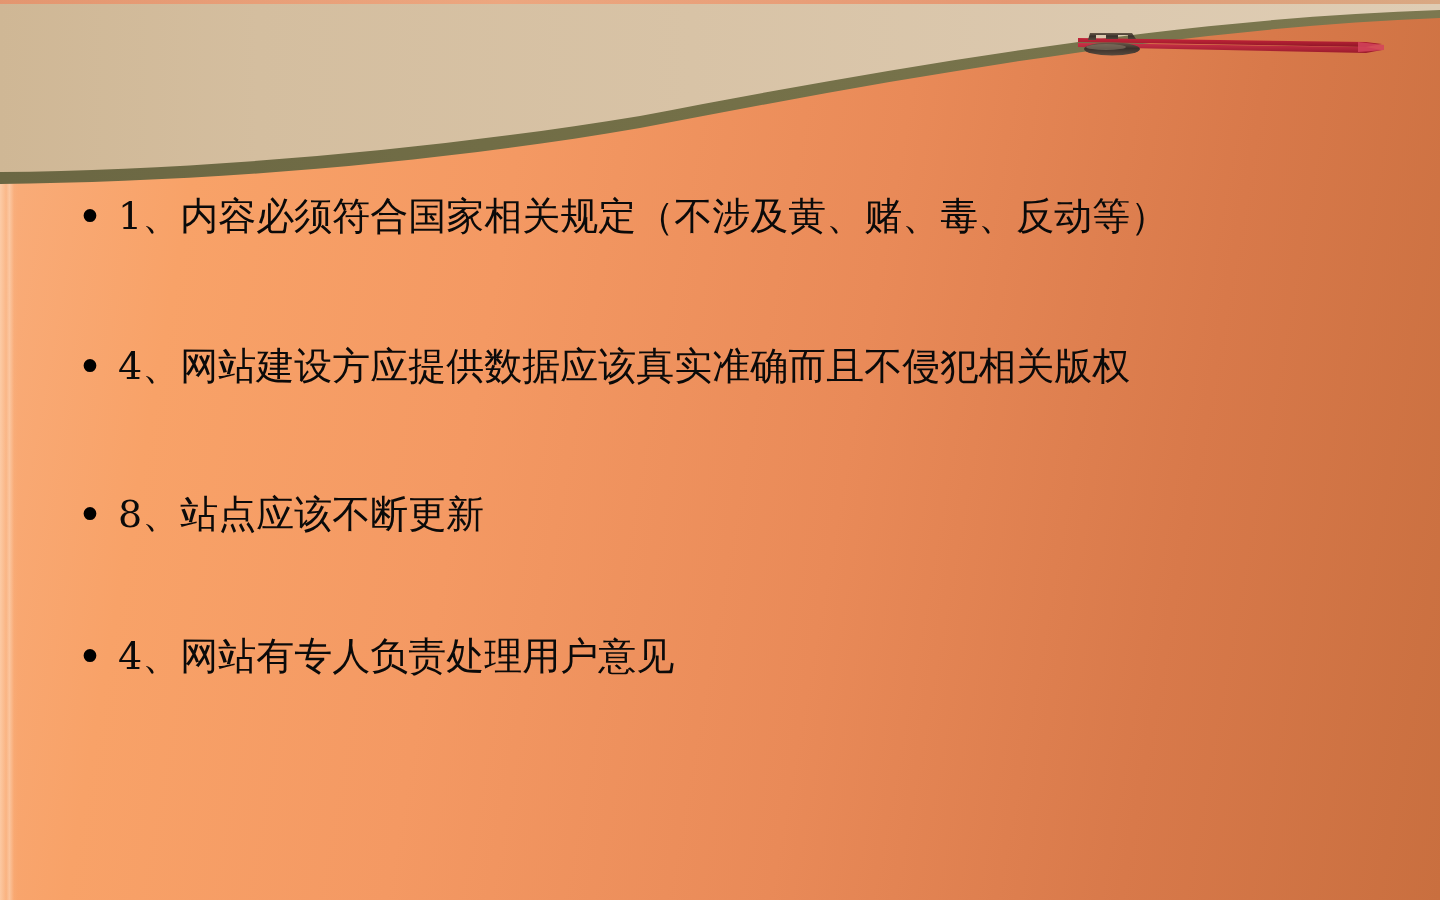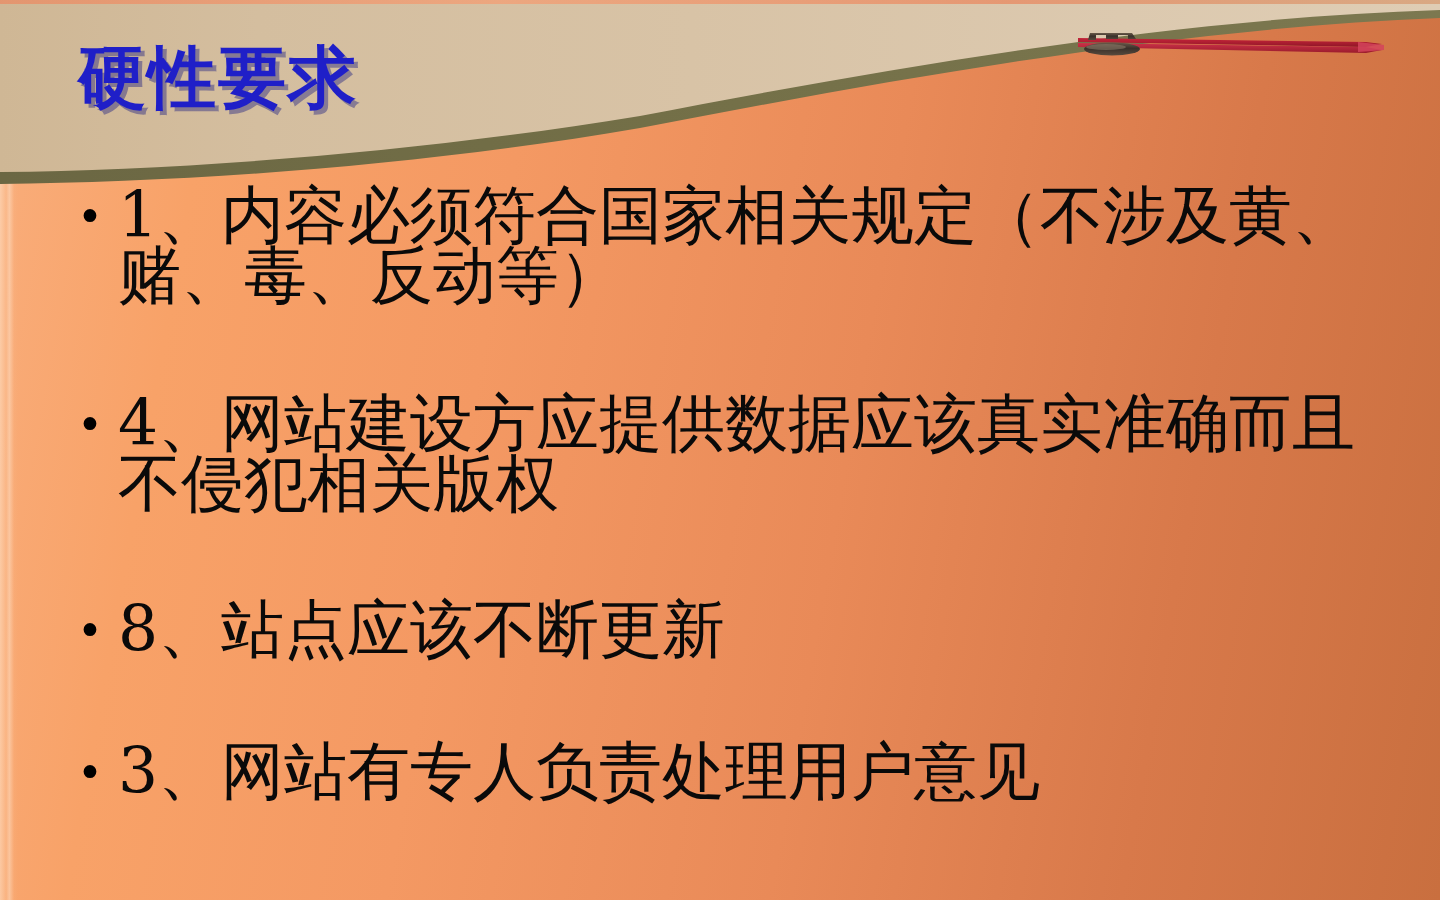--- a/index.html
+++ b/index.html
@@ -98,21 +98,21 @@
   .bullet-mark {
     flex: 0 0 auto;
     width: 56px;
     text-align: center;
     font-size: 44px;
     line-height: 62px;
     color: #000000;
   }
   .bullet-text {
     flex: 1 1 auto;
-    font-size: 63px;
+    font-size: 38px;
     line-height: 60px;
     color: #0a0a0a;
     font-family: "DejaVu Serif", "Liberation Serif", serif;
     letter-spacing: 0px;
     word-break: break-word;
   }
   .b1 { margin-top: 0px; }
   .b2 { margin-top: 88px; }
   .b3 { margin-top: 86px; }
   .b4 { margin-top: 80px; }
@@ -179,39 +179,38 @@
 
     <path d="M12,21 L300,25 L316,28 L300,31 L12,25 Z" fill="url(#stickGrad2)"></path>
 
     <path d="M292,20 L318,23 L318,28 L292,30 Z" fill="#D4445C" opacity="0.85"></path>
 
     <path d="M24,11 L66,11 L70,17 L62,17 L62,13 L52,13 L52,17 L40,17 L40,13 L30,13 L30,18 L22,18 Z" fill="url(#restGrad)"></path>
     <ellipse cx="46" cy="27" rx="28" ry="6.5" fill="url(#restGrad)"></ellipse>
     <ellipse cx="40" cy="25" rx="20" ry="3" fill="#8A7A68" opacity="0.6"></ellipse>
   </svg>
 
-  <div class="title">硬性要求</div>
 
   <div class="bullets">
 
     <div class="bullet-row b1">
       <span class="bullet-mark">•</span>
       <span class="bullet-text">1、内容必须符合国家相关规定（不涉及黄、赌、毒、反动等）</span>
     </div>
 
     <div class="bullet-row b2">
       <span class="bullet-mark">•</span>
       <span class="bullet-text">4、网站建设方应提供数据应该真实准确而且不侵犯相关版权</span>
     </div>
 
     <div class="bullet-row b3">
       <span class="bullet-mark">•</span>
       <span class="bullet-text">8、站点应该不断更新</span>
     </div>
 
     <div class="bullet-row b4">
       <span class="bullet-mark">•</span>
-      <span class="bullet-text">3、网站有专人负责处理用户意见</span>
+      <span class="bullet-text">4、网站有专人负责处理用户意见</span>
     </div>
 
   </div>
 
 </div>
 
 </body></html>

